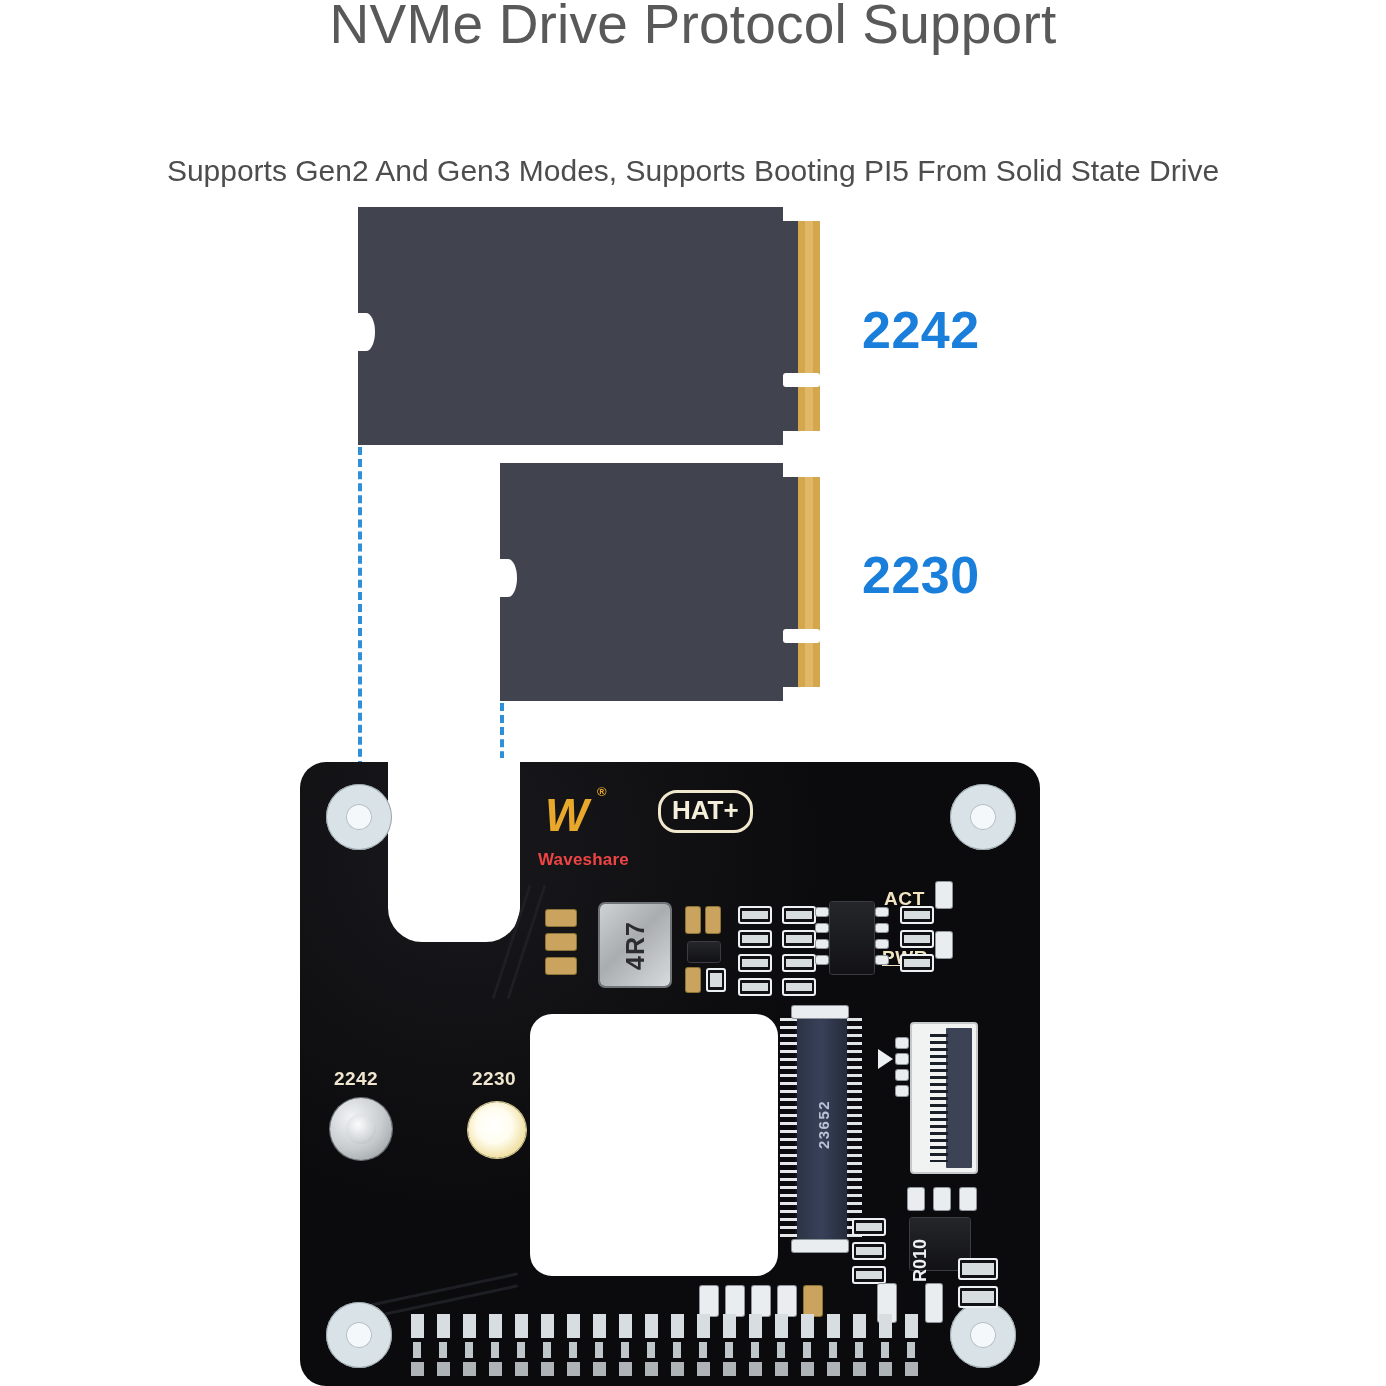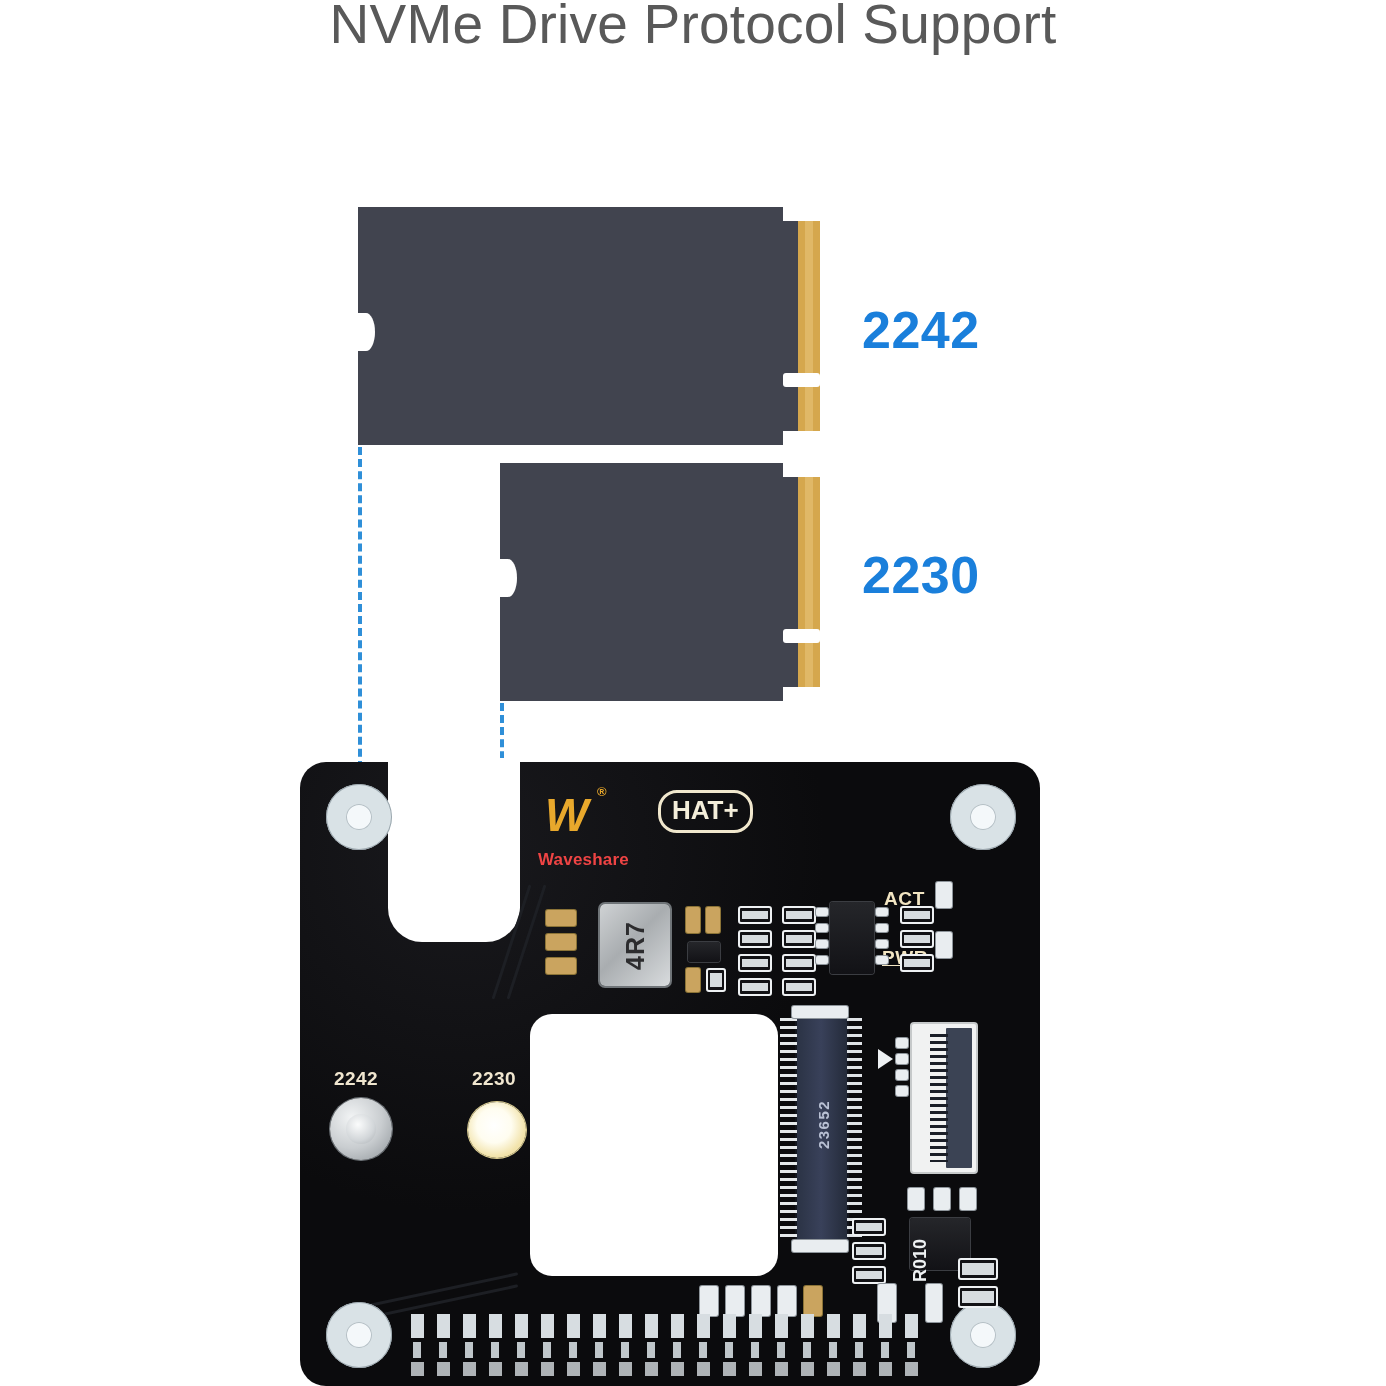--- a/index.html
+++ b/index.html
@@ -241,20 +241,21 @@
   .trace {
     position: absolute; background: #1d1f24; border-radius: 2px;
   }
 </style>
 </head>
 <body>
 
 <div id="stage">
 
   <div class="title">NVMe Drive Protocol Support</div>
+  <div class="sub2">Supports Gen2 And Gen3 Modes, Supports Booting PI5 From Solid State Drive</div>
 
   <div class="ssd" style="left:358px; top:207px; width:462px; height:238px;">
     <div class="ssd-body" style="width:440px; height:238px;"></div>
     <div class="ssd-corner-cut" style="left:425px; top:0; width:20px; height:14px;"></div>
     <div class="ssd-corner-cut" style="left:425px; top:224px; width:20px; height:14px;"></div>
     <div class="ssd-notch-left" style="left:-1px; top:106px; width:18px; height:38px;"></div>
     <div class="ssd-gold" style="left:440px; top:14px; width:22px; height:210px;"></div>
     <div class="ssd-gold-sheen" style="left:447px; top:14px; width:8px; height:210px;"></div>
     <div class="ssd-key-notch" style="left:425px; top:166px; width:37px; height:14px;"></div>
   </div>

